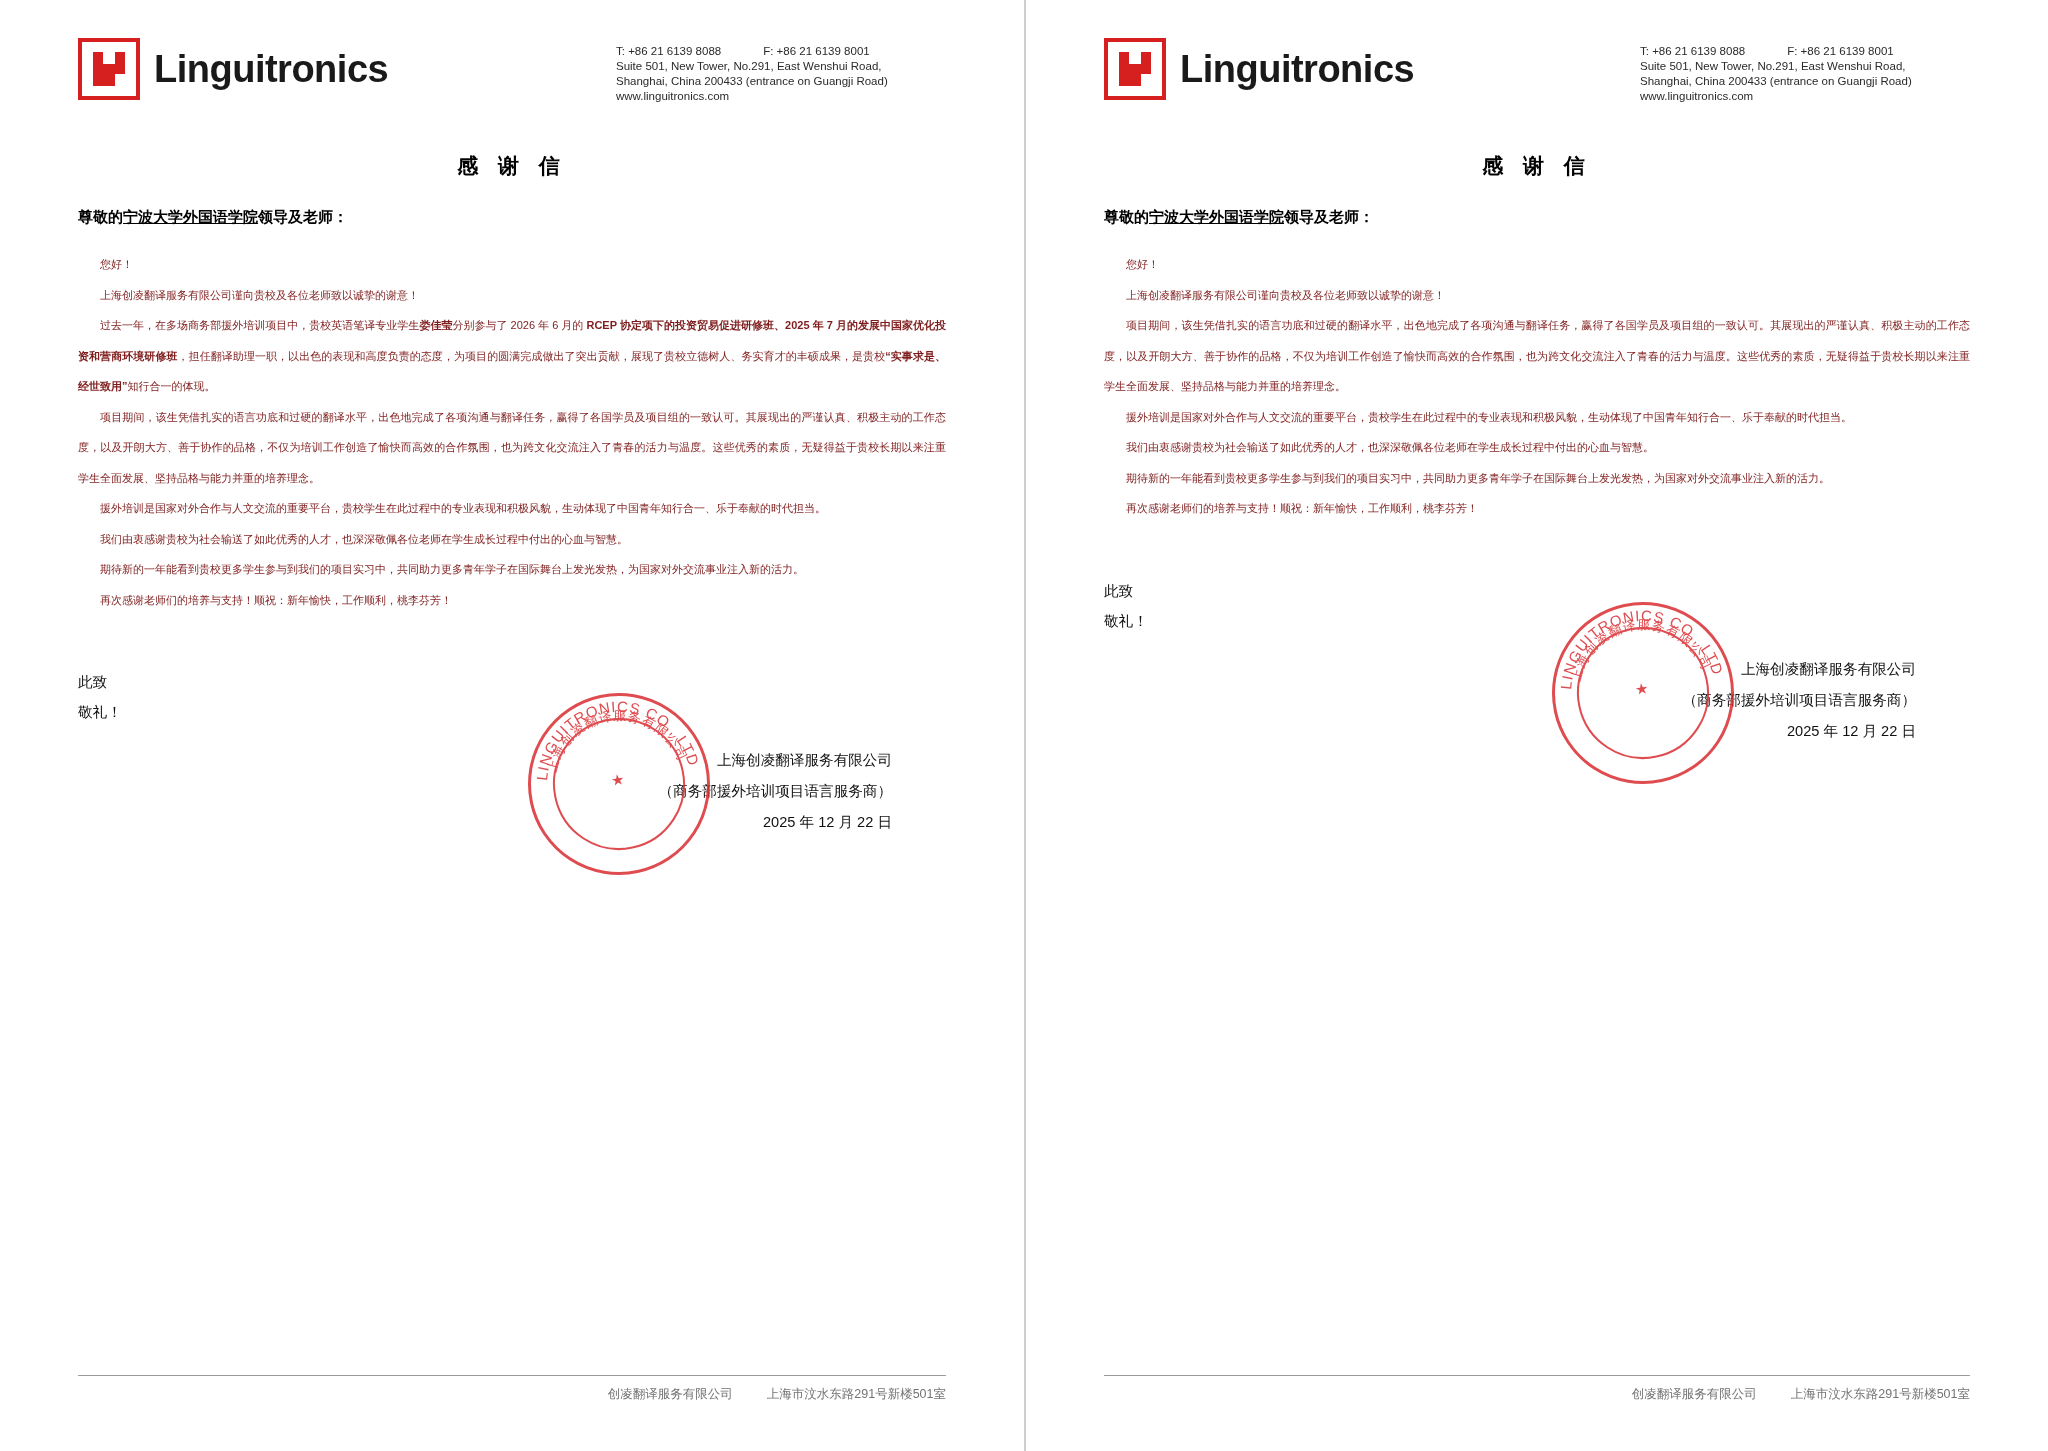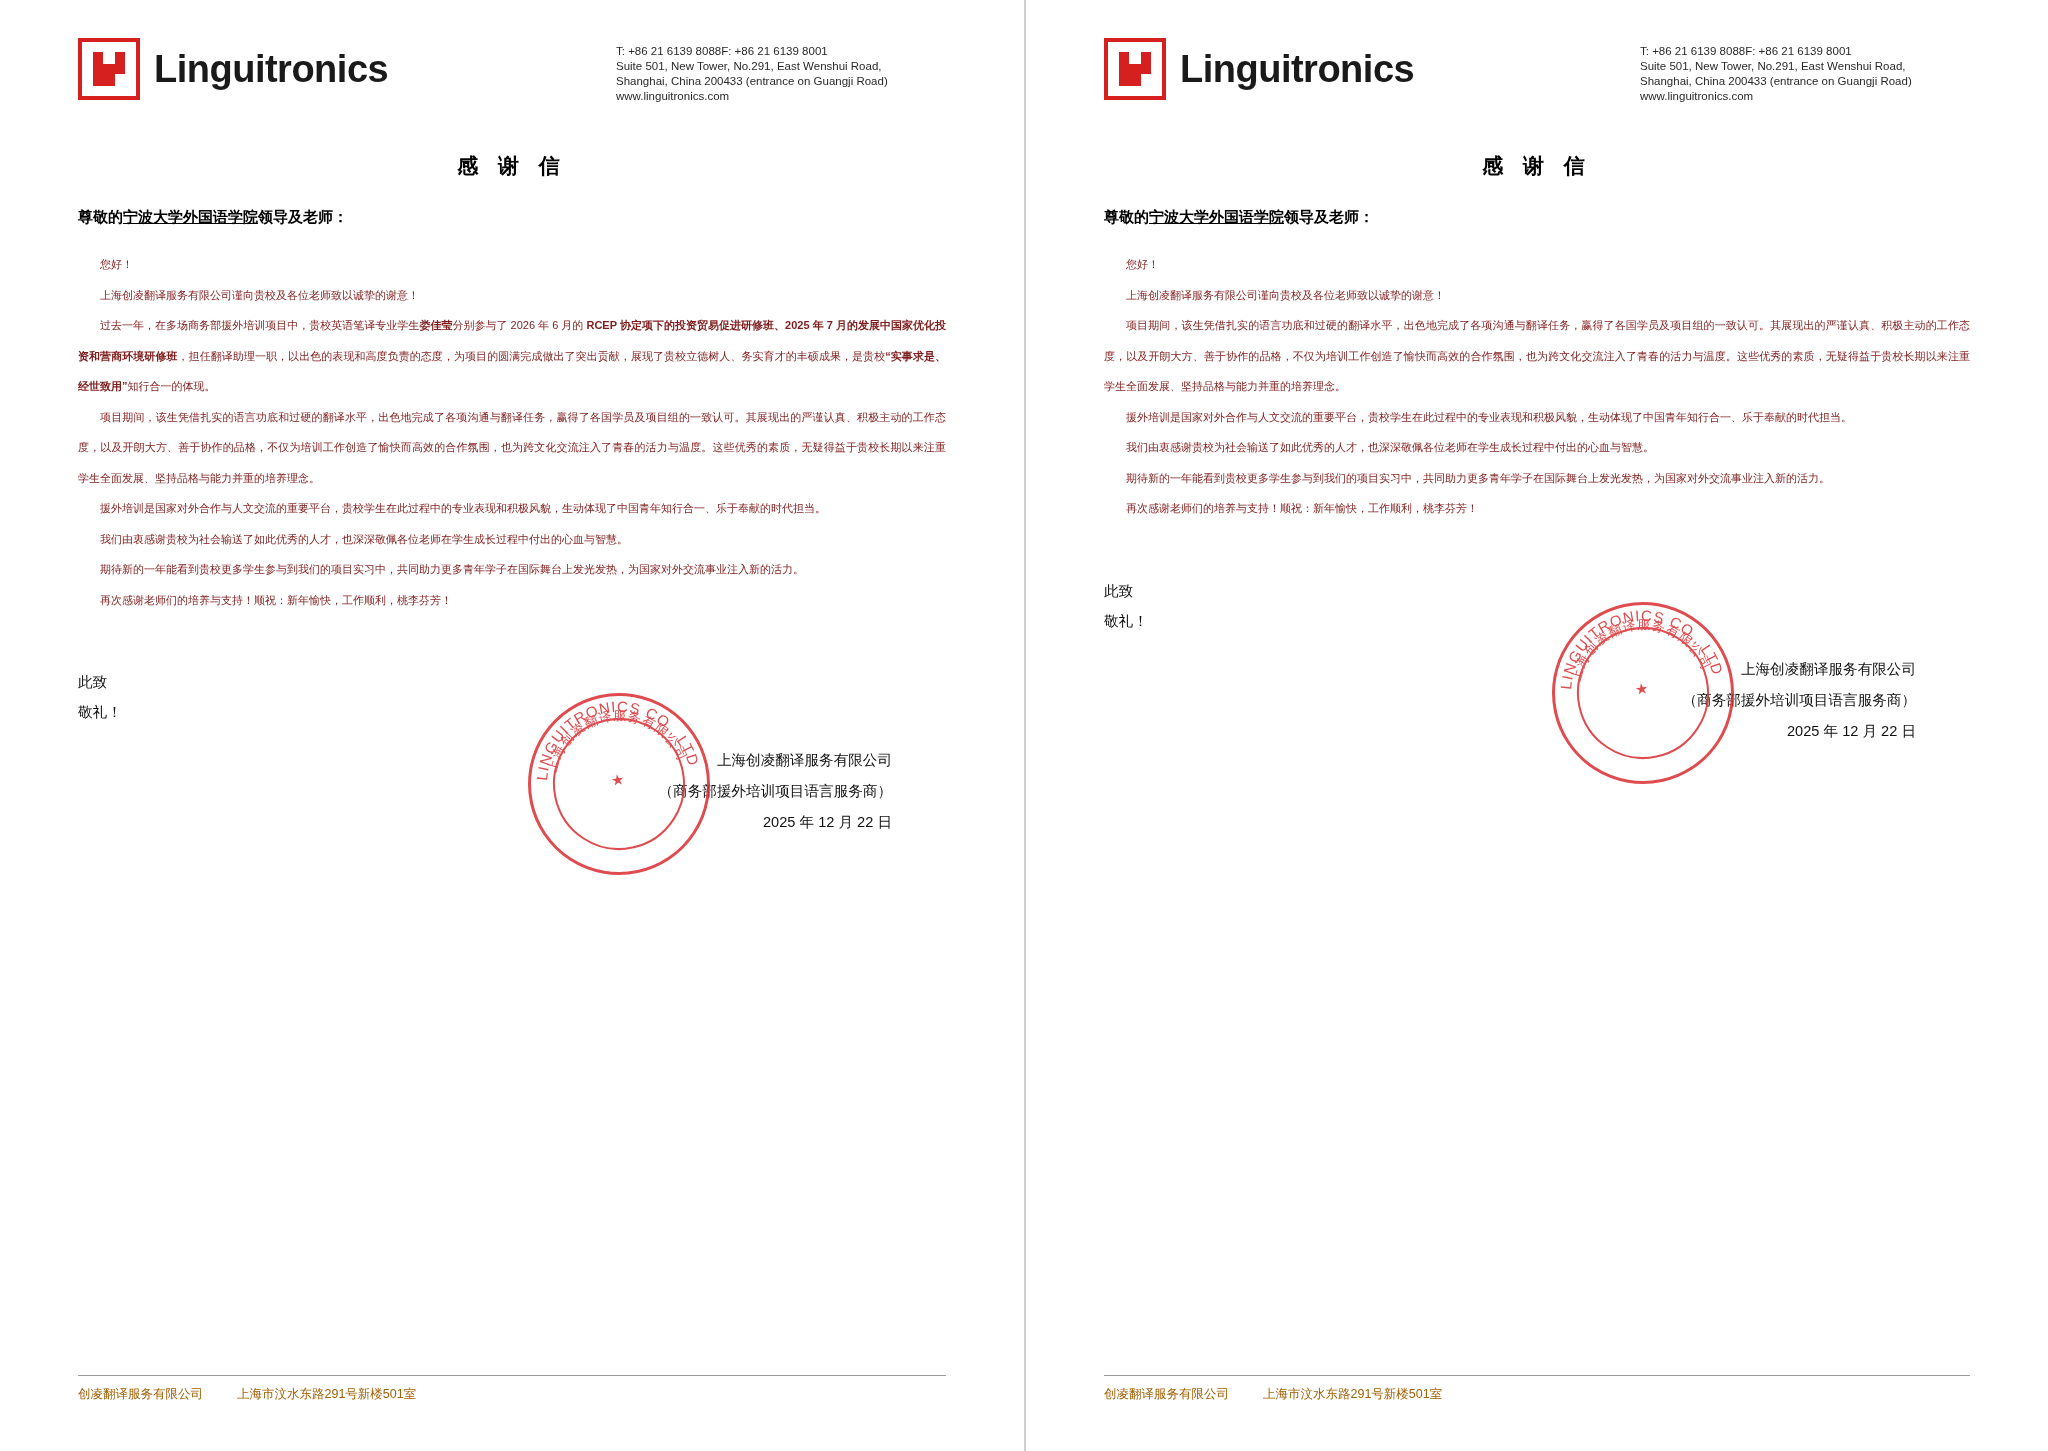--- a/index.html
+++ b/index.html
@@ -75,20 +75,21 @@
   .contact {
     font-size: 11.5px;
     line-height: 15px;
     color: #2a2a2a;
     text-align: left;
     padding-top: 6px;
     width: 330px;
   }
   .contact .line1 {
     display: flex;
+    gap: 42px;
     align-items: flex-end;
   }
 
   
   .doc-title {
     text-align: center;
     font-size: 21px;
     font-weight: bold;
     letter-spacing: 7px;
     margin: 48px 0 0 0;
@@ -177,23 +178,23 @@
   }
 
   
   .footer {
     position: absolute;
     left: 78px;
     right: 78px;
     bottom: 48px;
     border-top: 1px solid #9b9b9b;
     padding-top: 10px;
-    text-align: left;
+    text-align: right;
     font-size: 12.5px;
-    color: #a16207;
+    color: #737373;
   }
   .footer .fspace { display: inline-block; width: 34px; }
 </style>
 </head>
 <body>
 
 <div class="page-wrap">
 
   <div class="letter left">
     <div class="inner">

